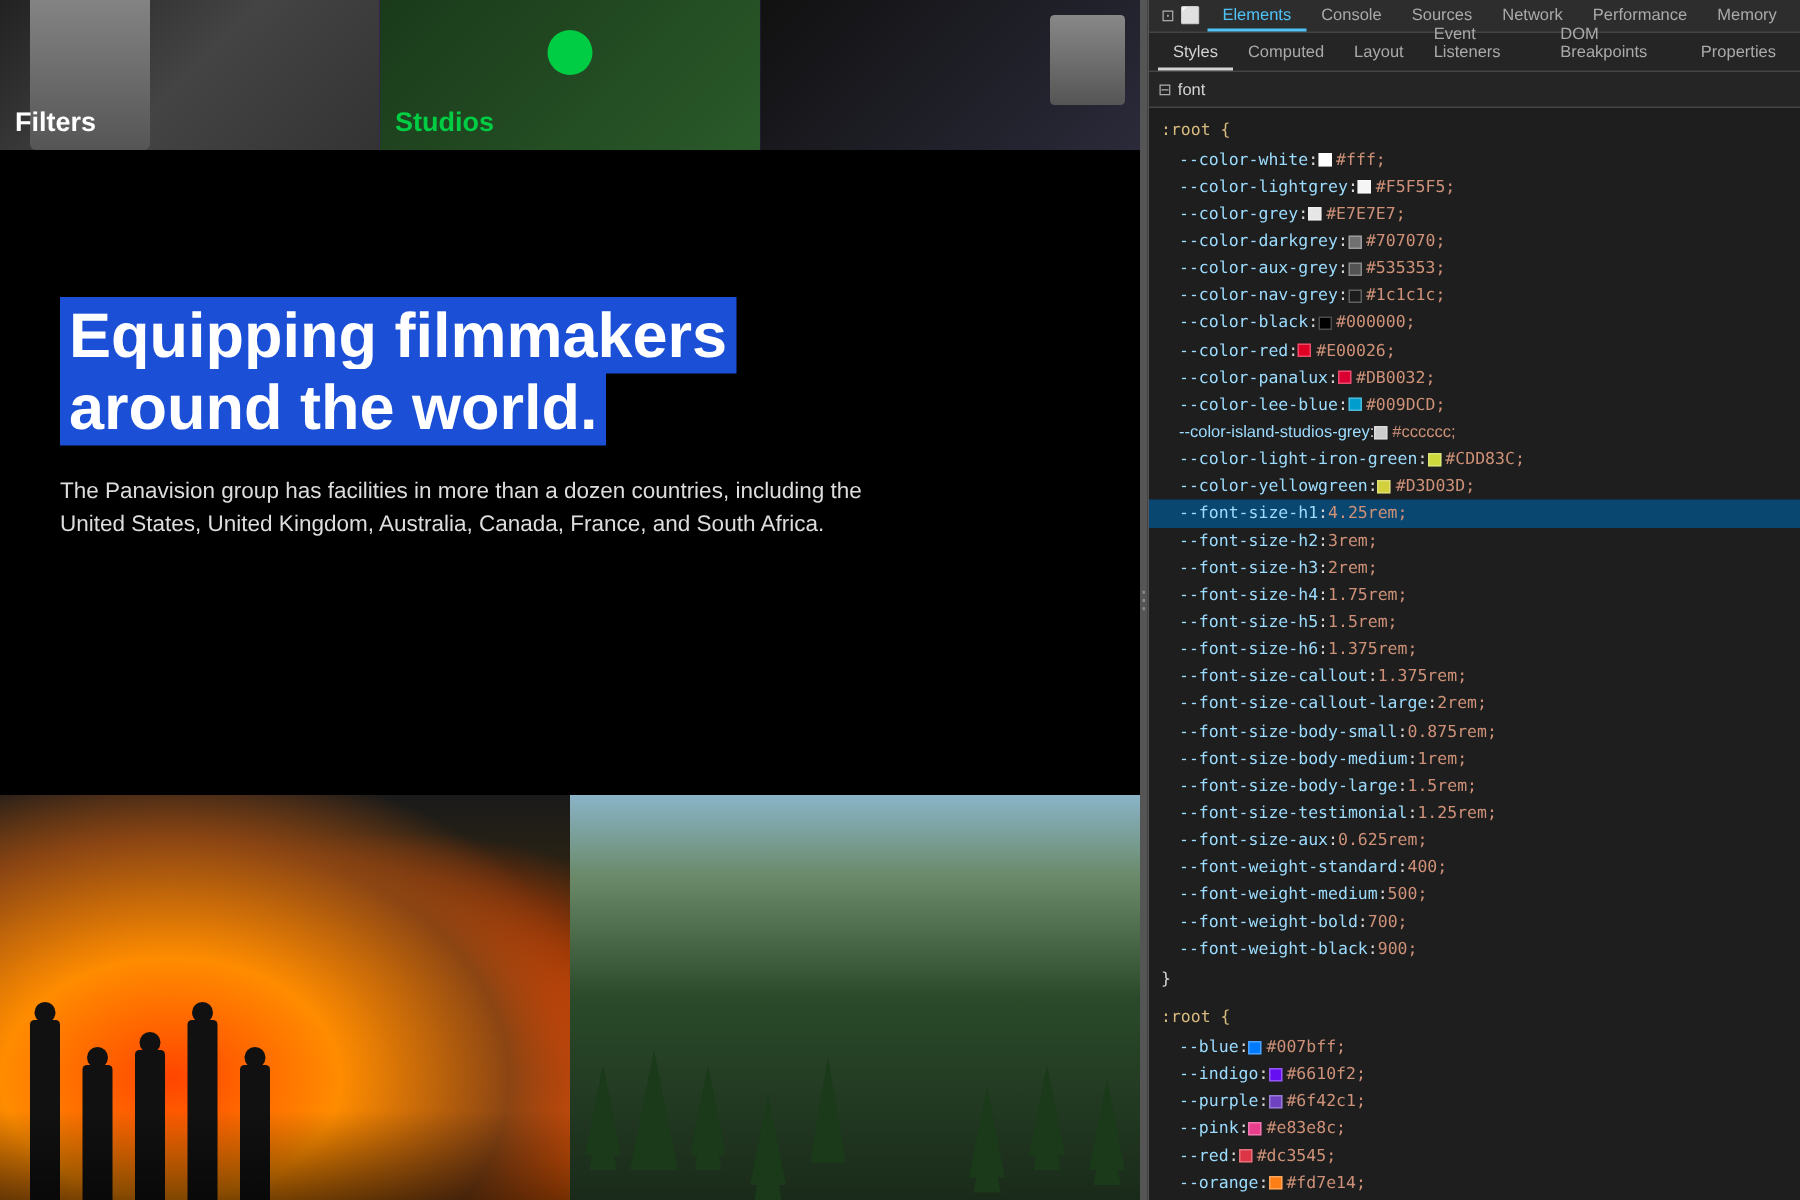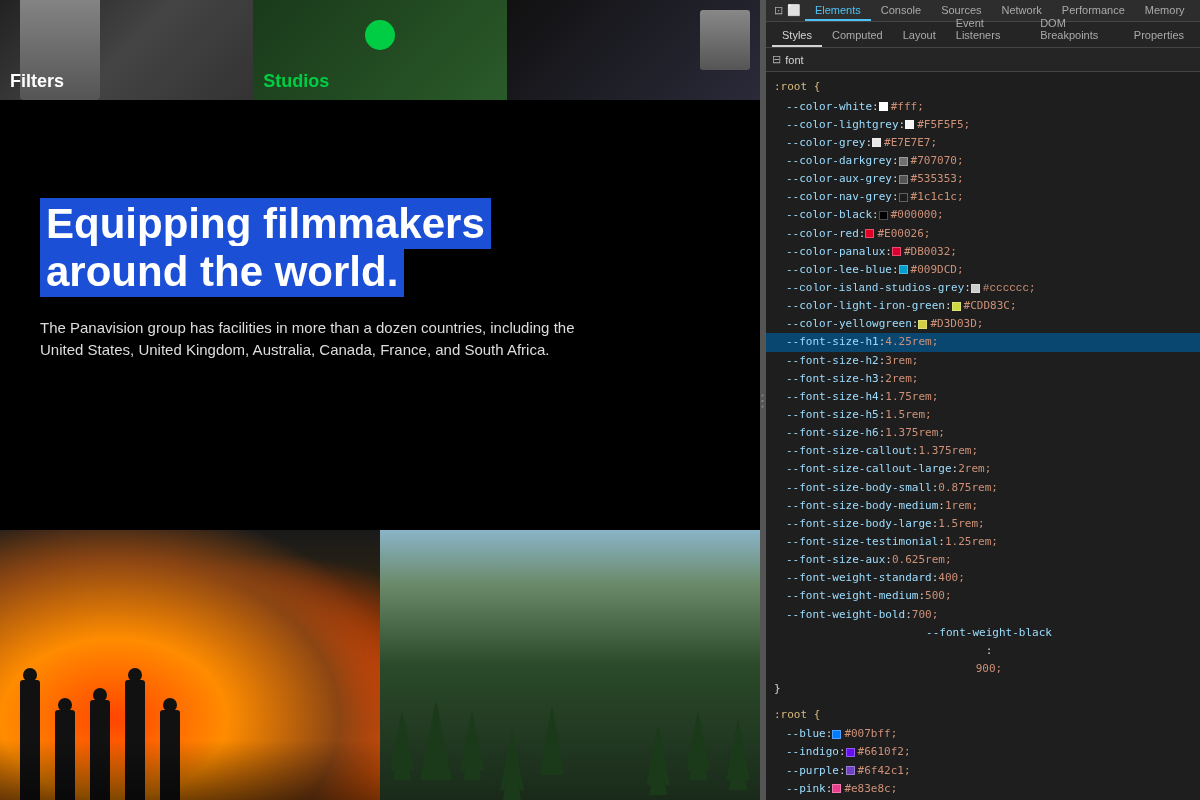--- a/index.html
+++ b/index.html
@@ -512,21 +512,21 @@
         <span style="color: rgb(212, 212, 212);">: </span>
         <span style="display: inline-block; width: 9px; height: 9px; border: 1px solid rgba(255, 255, 255, 0.3); margin-right: 3px; background: rgb(219, 0, 50); flex-shrink: 0; vertical-align: middle;"></span>
         <span style="color: rgb(206, 145, 120);">#DB0032;</span>
       </div>
       <div style="padding: 0px 8px 0px 20px; display: flex; align-items: center; font-family: Consolas, monospace; font-size: 11px; line-height: 1.65;">
         <span style="color: rgb(156, 220, 254);">--color-lee-blue</span>
         <span style="color: rgb(212, 212, 212);">: </span>
         <span style="display: inline-block; width: 9px; height: 9px; border: 1px solid rgba(255, 255, 255, 0.3); margin-right: 3px; background: rgb(0, 157, 205); flex-shrink: 0; vertical-align: middle;"></span>
         <span style="color: rgb(206, 145, 120);">#009DCD;</span>
       </div>
-      <div style="padding: 0px 8px 0px 20px; display: flex; align-items: center; font-family: Liberation Mono, monospace; font-size: 11px; line-height: 1.65;">
+      <div style="padding: 0px 8px 0px 20px; display: flex; align-items: center; font-family: Liberation Sans, sans-serif; font-size: 11px; line-height: 1.65;">
         <span style="color: rgb(156, 220, 254);">--color-island-studios-grey</span>
         <span style="color: rgb(212, 212, 212);">: </span>
         <span style="display: inline-block; width: 9px; height: 9px; border: 1px solid rgba(255, 255, 255, 0.3); margin-right: 3px; background: rgb(204, 204, 204); flex-shrink: 0; vertical-align: middle;"></span>
         <span style="color: rgb(206, 145, 120);">#cccccc;</span>
       </div>
       <div style="padding: 0px 8px 0px 20px; display: flex; align-items: center; font-family: Consolas, monospace; font-size: 11px; line-height: 1.65;">
         <span style="color: rgb(156, 220, 254);">--color-light-iron-green</span>
         <span style="color: rgb(212, 212, 212);">: </span>
         <span style="display: inline-block; width: 9px; height: 9px; border: 1px solid rgba(255, 255, 255, 0.3); margin-right: 3px; background: rgb(205, 216, 60); flex-shrink: 0; vertical-align: middle;"></span>
         <span style="color: rgb(206, 145, 120);">#CDD83C;</span>
@@ -610,21 +610,21 @@
       <div style="padding: 0px 8px 0px 20px; display: flex; align-items: center; font-family: Consolas, monospace; font-size: 11px; line-height: 1.65;">
         <span style="color: rgb(156, 220, 254);">--font-weight-medium</span>
         <span style="color: rgb(212, 212, 212);">: </span>
         <span style="color: rgb(206, 145, 120);">500;</span>
       </div>
       <div style="padding: 0px 8px 0px 20px; display: flex; align-items: center; font-family: Consolas, monospace; font-size: 11px; line-height: 1.65;">
         <span style="color: rgb(156, 220, 254);">--font-weight-bold</span>
         <span style="color: rgb(212, 212, 212);">: </span>
         <span style="color: rgb(206, 145, 120);">700;</span>
       </div>
-      <div style="padding: 0px 8px 0px 20px; display: flex; align-items: center; font-family: Consolas, monospace; font-size: 11px; line-height: 1.65; flex-direction: column;">
+      <div style="padding: 0px 8px 0px 20px; display: flex; align-items: flex-end; font-family: Consolas, monospace; font-size: 11px; line-height: 1.65;">
         <span style="color: rgb(156, 220, 254);">--font-weight-black</span>
         <span style="color: rgb(212, 212, 212);">: </span>
         <span style="color: rgb(206, 145, 120);">900;</span>
       </div>
       <div style="padding: 2px 8px; color: rgb(212, 212, 212); font-family: Consolas, monospace; font-size: 11px;">}</div>
       <div style="height: 4px;"></div>
       <div style="padding: 2px 8px; color: rgb(215, 186, 125); font-family: Consolas, monospace; font-size: 11px;">:root {</div>
       <div style="padding: 0px 8px 0px 20px; display: flex; align-items: center; font-family: Consolas, monospace; font-size: 11px; line-height: 1.65;">
         <span style="color: rgb(156, 220, 254);">--blue</span>
         <span style="color: rgb(212, 212, 212);">: </span>

